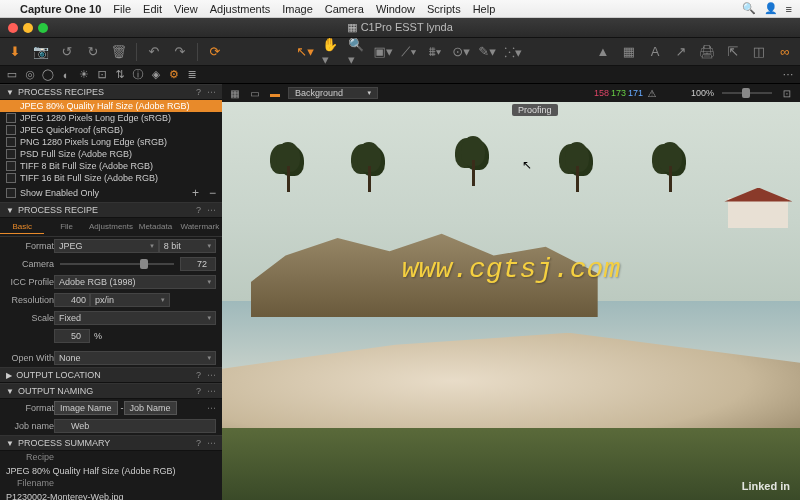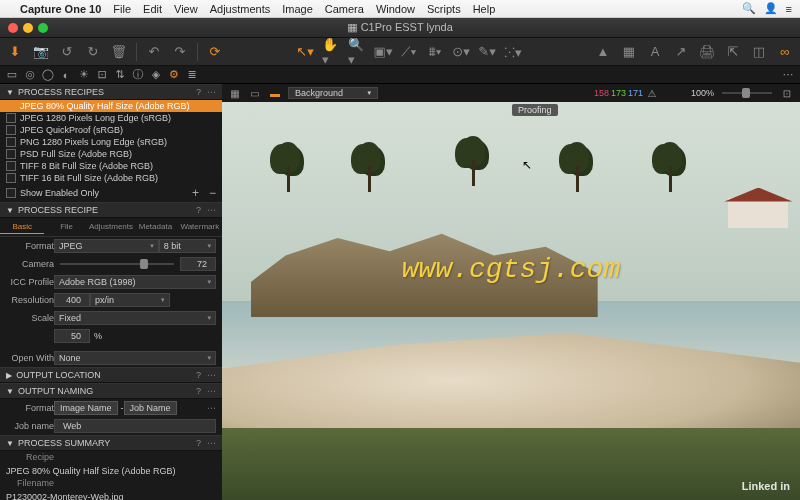--- a/index.html
+++ b/index.html
@@ -31,21 +31,21 @@
 .show-enabled { display:flex; align-items:center; padding:2px 6px; gap:4px; }
 .show-enabled .plus { margin-left:auto; color:#aaa; font-size:12px; }
 .show-enabled .minus { color:#aaa; font-size:12px; margin-left:6px;}
 .recipe-tabs { display:flex; background:#1a1a1a; padding:2px 0; gap:0; border-bottom:1px solid #333;}
 .recipe-tab { flex:1; text-align:center; padding:2px 0; color:#888; font-size:8px;}
 .recipe-tab.active { color:#e88a2a; border-bottom:1px solid #e88a2a;}
 .form-row { display:flex; align-items:center; padding:2px 6px; gap:0; }
 .form-row .lbl { width:48px; text-align:right; color:#aaa; font-size:9px;}
 .sel { background:#333; border:1px solid #444; color:#ccc; padding:1px 4px; font-size:9px; flex:1; display:flex; align-items:center; justify-content:space-between;}
 .sel .tri { font-size:7px; color:#888;}
-.num-input { background:#333; border:1px solid #444; color:#ccc; padding:1px 8px; width:36px; font-size:9px; text-align:right;}
+.num-input { background:#333; border:1px solid #444; color:#ccc; padding:1px 16px; width:36px; font-size:9px; text-align:right;}
 .slider { flex:1; height:2px; background:#444; position:relative; margin:0 6px;}
 .slider .thumb { position:absolute; top:-4px; width:8px; height:10px; background:#888; border-radius:2px;}
 .token { background:#3a3a3a; border:1px solid #555; padding:1px 5px; font-size:9px; color:#ccc; margin-right:3px;}
 .summary-row { display:flex; padding:1px 6px; gap:4px;flex-direction:column;}
 .summary-row .slbl { width:48px; text-align:right; color:#888;}
 .summary-row .sval { color:#ccc;}
 .viewer { flex:1; background:#2a2a2a; display:flex; flex-direction:column; position:relative;}
 .viewer-top { height:18px; background:#1a1a1a; display:flex; align-items:center; padding:0 6px; gap:6px;}
 .vt-icon { width:14px; height:14px; color:#999; display:flex; align-items:center; justify-content:center; font-size:10px;}
 .vt-sel { background:#333; border:1px solid #444; color:#ccc; padding:0 6px; font-size:9px; width:90px; display:flex; justify-content:space-between; align-items:center;}

